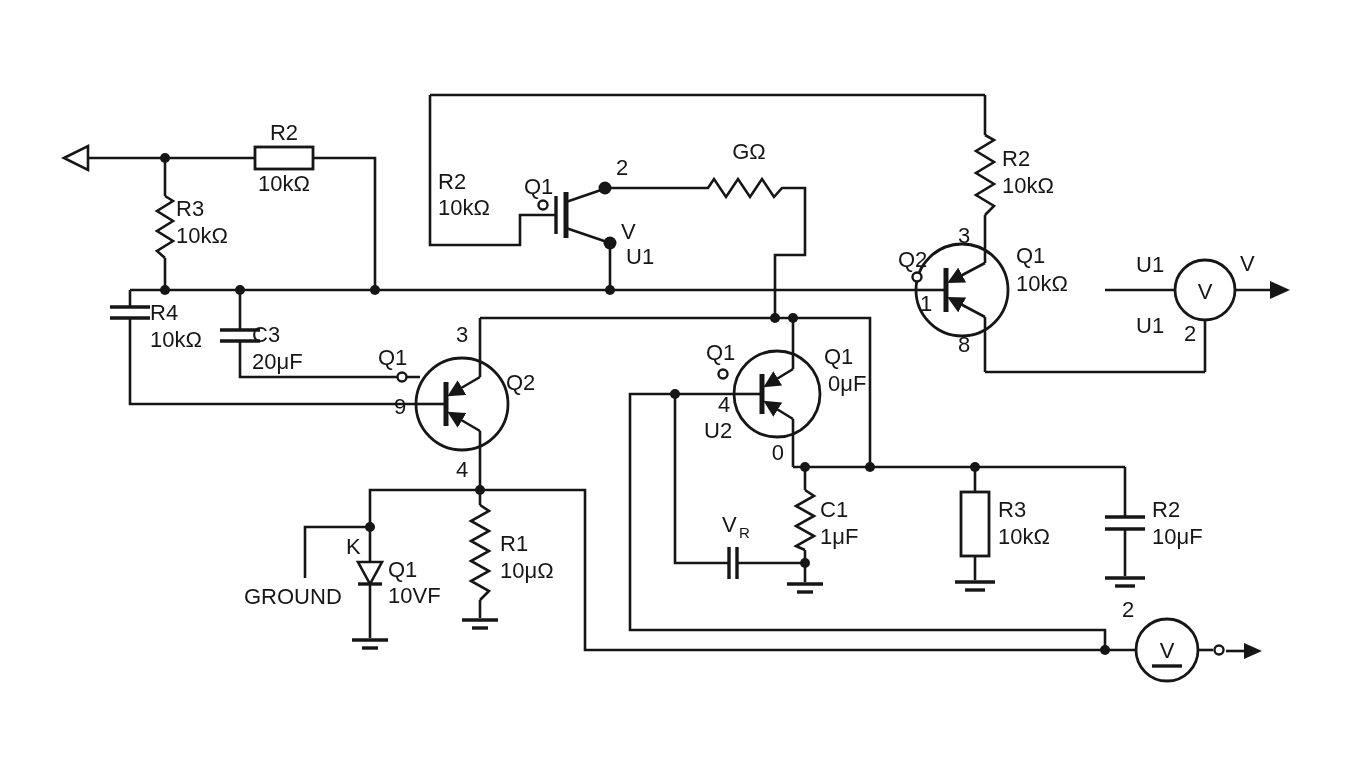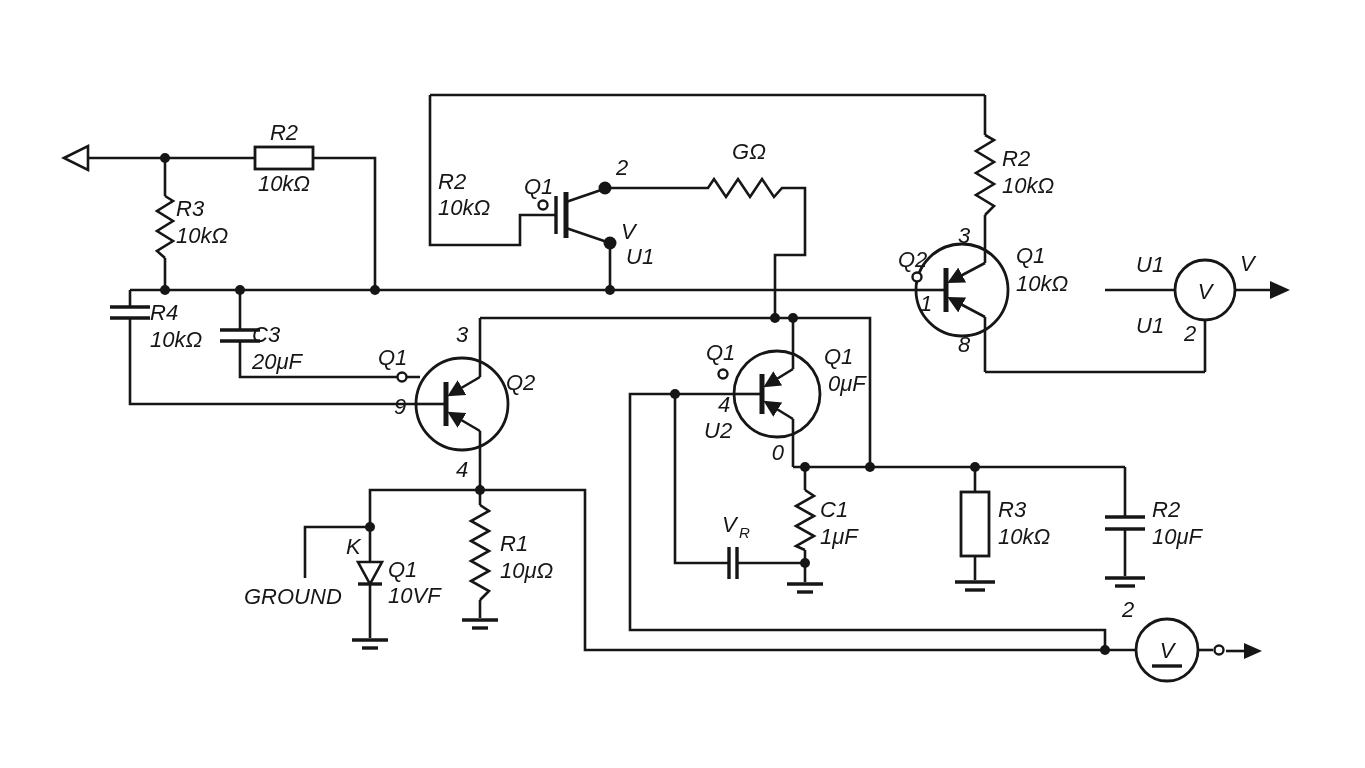--- a/index.html
+++ b/index.html
@@ -1,16 +1,16 @@
 <!DOCTYPE html>
 <html><head>
 <meta charset="utf-8">
 <style>
   html,body{margin:0;padding:0;background:#ffffff;}
-  .canvas{position:relative;width:1365px;height:768px;background:#ffffff;overflow:hidden;font-style:italic;}
+  .canvas{position:relative;width:1365px;height:768px;background:#ffffff;overflow:hidden;}
   svg{display:block;}
   svg text{font-family:"Liberation Sans","DejaVu Sans",sans-serif;font-size:22px;fill:#161616;}
   svg text.sub{font-size:15px;}
   .wire{stroke:#161616;stroke-width:2.6;fill:none;}
   .thick{stroke:#161616;stroke-width:3.4;fill:none;}
   .bar{stroke:#161616;stroke-width:5;fill:none;}
   .plate{stroke:#161616;stroke-width:3.4;fill:none;}
   .body{stroke:#161616;stroke-width:2.8;fill:#ffffff;}
   .dot{fill:#161616;stroke:none;}
   .pin-open{fill:#ffffff;stroke:#161616;stroke-width:2.4;}

